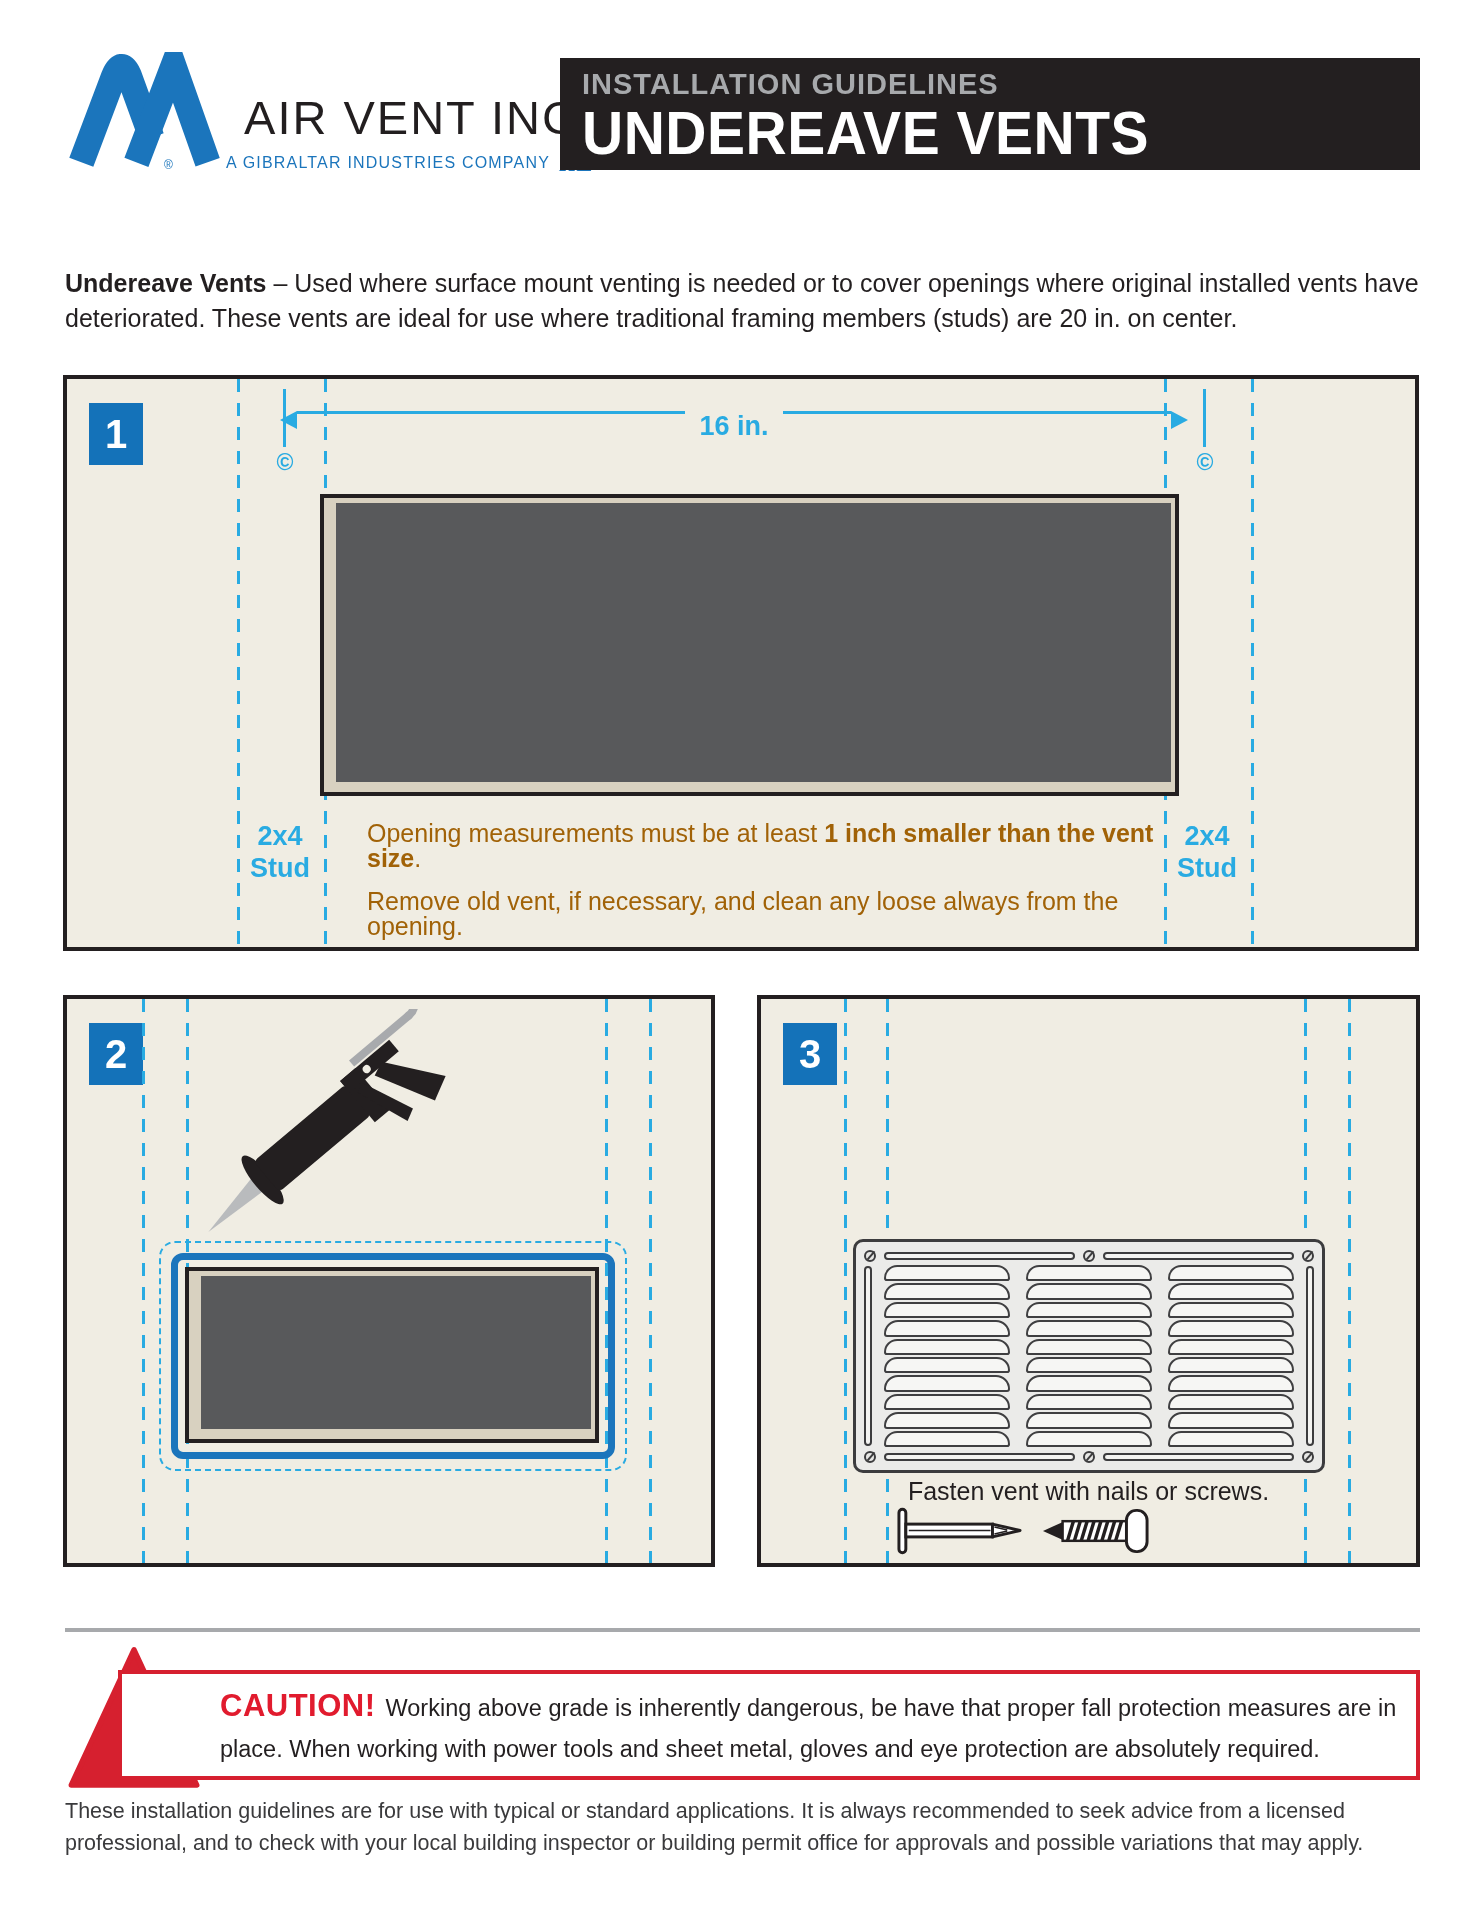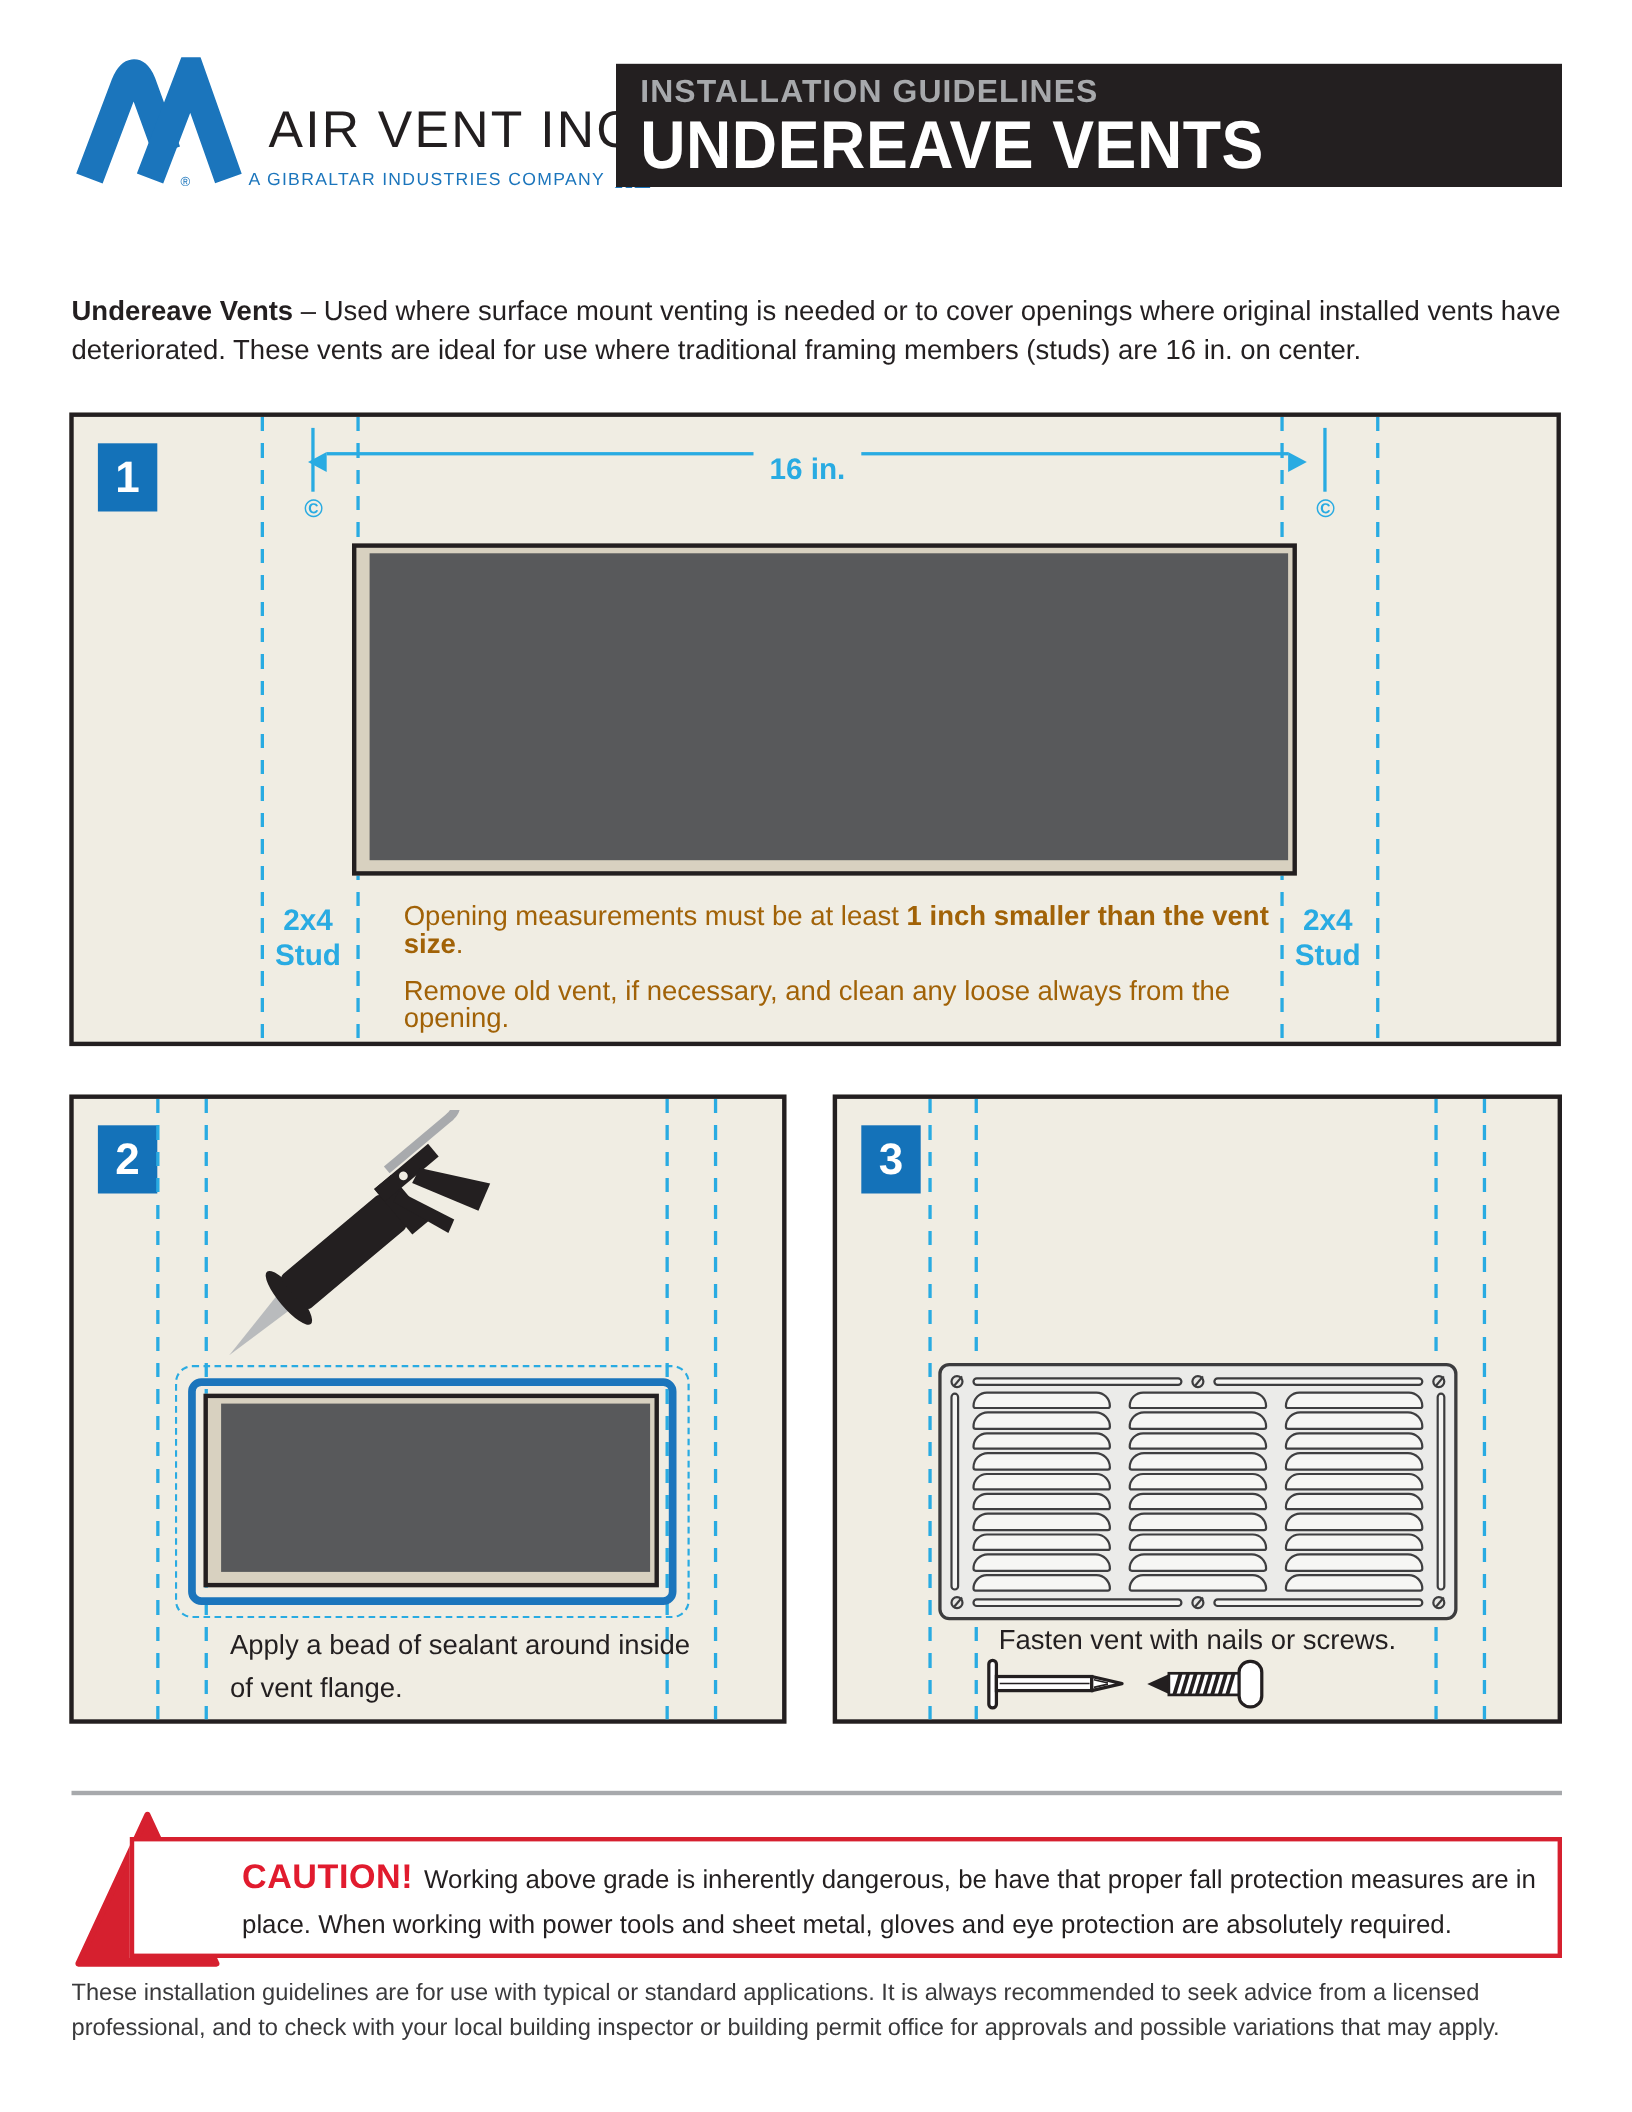--- a/index.html
+++ b/index.html
@@ -117,21 +117,21 @@
     </div>
   </div>
 
   <div class="banner">
     <div class="banner-kicker">INSTALLATION GUIDELINES</div>
     <div class="banner-title">UNDEREAVE VENTS</div>
   </div>
 
   <div class="intro">
     <b>Undereave Vents</b>
-    <span>– Used where surface mount venting is needed or to cover openings where original installed vents have deteriorated. These vents are ideal for use where traditional framing members (studs) are 16 in. on center.</span>
+    <span>– Used where surface mount venting is needed or to cover openings where original installed vents have deteriorated. These vents are ideal for use where traditional framing members (studs) are 20 in. on center.</span>
   </div>
 
   <div class="panel panel-1">
     <div class="badge">1</div>
 
     <div class="vdash" style="left:170px;"></div>
     <div class="vdash" style="left:257px;"></div>
     <div class="vdash" style="left:1097px;"></div>
     <div class="vdash" style="left:1184px;"></div>
 
@@ -192,21 +192,20 @@
         </g>
       </svg>
     </div>
 
     <div class="sealant-dashed"></div>
     <div class="sealant-bead"></div>
     <div class="opening" style="left:118px; top:268px; width:414px; height:176px;">
       <div class="opening-hole"></div>
     </div>
 
-    <div class="p2-caption">Apply a bead of sealant around inside of vent flange.</div>
   </div>
 
   <div class="panel panel-3">
     <div class="badge">3</div>
 
     <div class="vdash" style="left:83px;"></div>
     <div class="vdash" style="left:125px;"></div>
     <div class="vdash" style="left:543px;"></div>
     <div class="vdash" style="left:587px;"></div>
 

